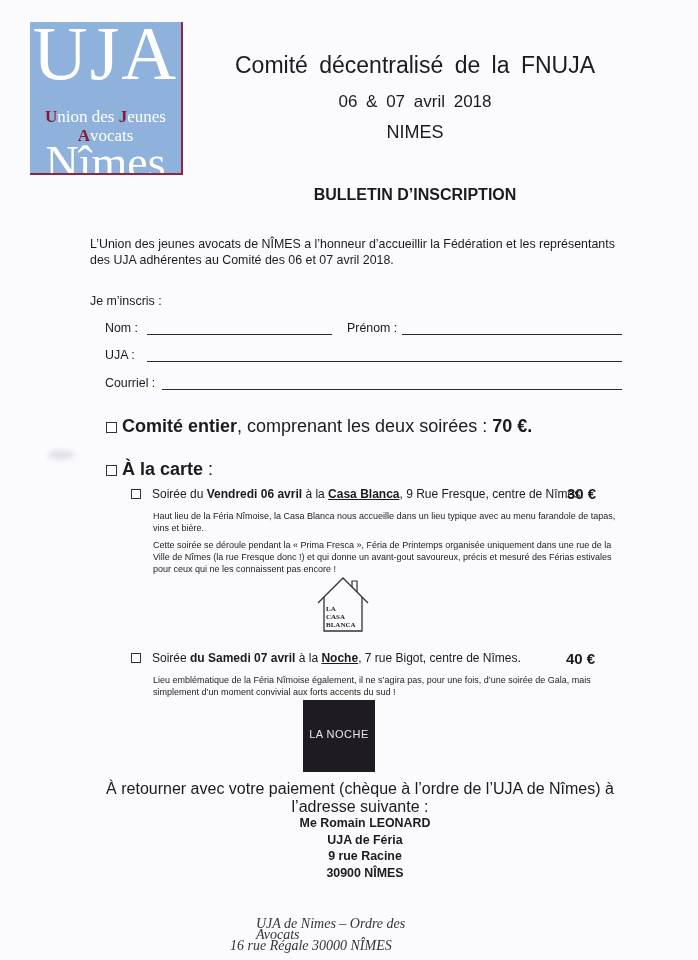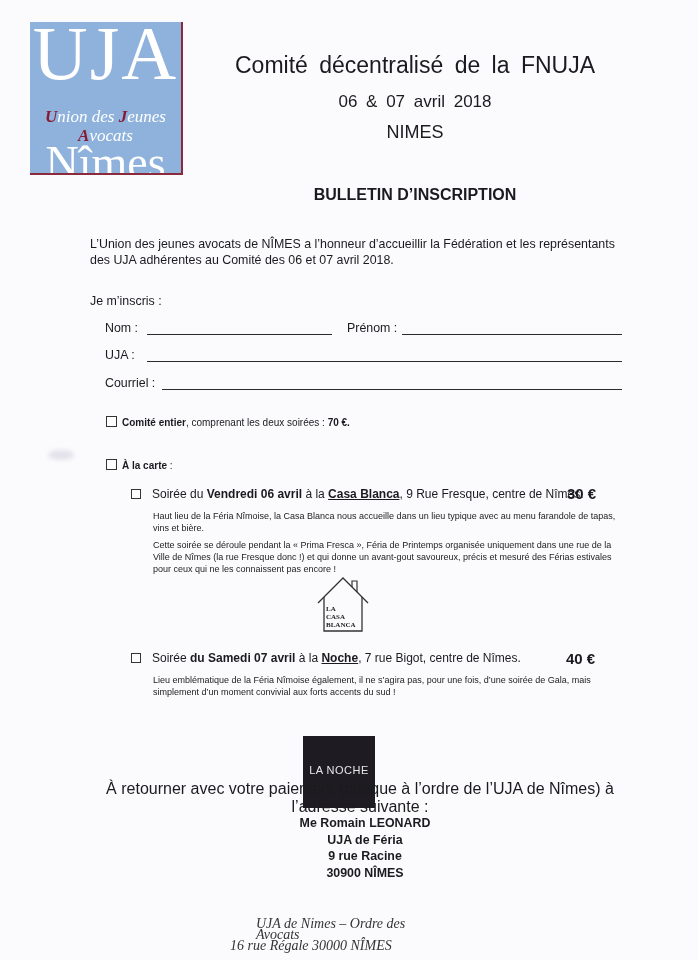--- a/index.html
+++ b/index.html
@@ -21,21 +21,21 @@
     overflow: hidden;
     font-family: "Liberation Serif", serif;
   }
   .logo-uja {
     position: absolute; left: 0; top: -14px; width: 151px;
     text-align: center; color: #ffffff; font-size: 76px; letter-spacing: 2px;
     line-height: 90px;
   }
   .logo-line {
     position: absolute; left: 0; width: 151px; text-align: center;
-    font-style: italic; color: #ffffff; font-size: 17px;
+    color: #ffffff; font-size: 17px;
   }
   .logo-line .cap { color: #8a1a34; font-weight: bold; }
   .logo-line1 { top: 85px; }
   .logo-line2 { top: 104px; }
   .logo-nimes {
     position: absolute; left: 0; top: 118px; width: 151px; text-align: center;
     color: #ffffff; font-size: 46px; line-height: 46px;
   }
 
   
@@ -43,39 +43,38 @@
   .dates { left: 190px; top: 92px; width: 450px; text-align: center; font-size: 17px; word-spacing: 4px; }
   .city { left: 190px; top: 122px; width: 450px; text-align: center; font-size: 18px; }
   .bulletin { left: 190px; top: 186px; width: 450px; text-align: center; font-size: 16px; font-weight: bold; }
 
   .intro { left: 90px; top: 236px; width: 540px; font-size: 12.4px; line-height: 16px; }
 
   .je { left: 90px; top: 294px; font-size: 12.4px; }
   .lbl { font-size: 12.4px; }
   .line { border-bottom: 1px solid #2a2a2a; height: 0; }
 
-  .opt { font-size: 10px; }
+  .opt { font-size: 18px; }
   .opt b { font-weight: bold; }
   .box {
     display: inline-block; width: 9px; height: 9px; border: 1px solid #333;
     vertical-align: -1px; margin-right: 5px; background: #fff;
   }
   .box-sm { width: 8px; height: 8px; }
 
   .soiree { font-size: 12px; }
   .price { font-weight: bold; font-size: 15px; }
   .desc { font-size: 9px; line-height: 12px; color: #222; }
 
   .casa {
     left: 316px; top: 575px; width: 54px; height: 60px;
   }
   .noche {
     left: 303px; top: 700px; width: 72px; height: 72px;
     background: #1e1c22;
-    margin-top: 36px;
   }
   .noche-text {
     position: absolute; left: 0; top: 28px; width: 72px; text-align: center;
     color: #e8e6ea; font-size: 11px; letter-spacing: 0.5px;
   }
   .ret { left: 90px; top: 780px; width: 540px; text-align: center; font-size: 16px; }
   .addr { left: 190px; top: 815px; width: 350px; text-align: center; font-size: 12.4px; font-weight: bold; line-height: 16.5px; }
   .footer {
     left: 230px; top: 918px; width: 220px; font-family: "Liberation Serif", serif;
     font-style: italic; font-size: 14px; line-height: 11px; color: #333;

